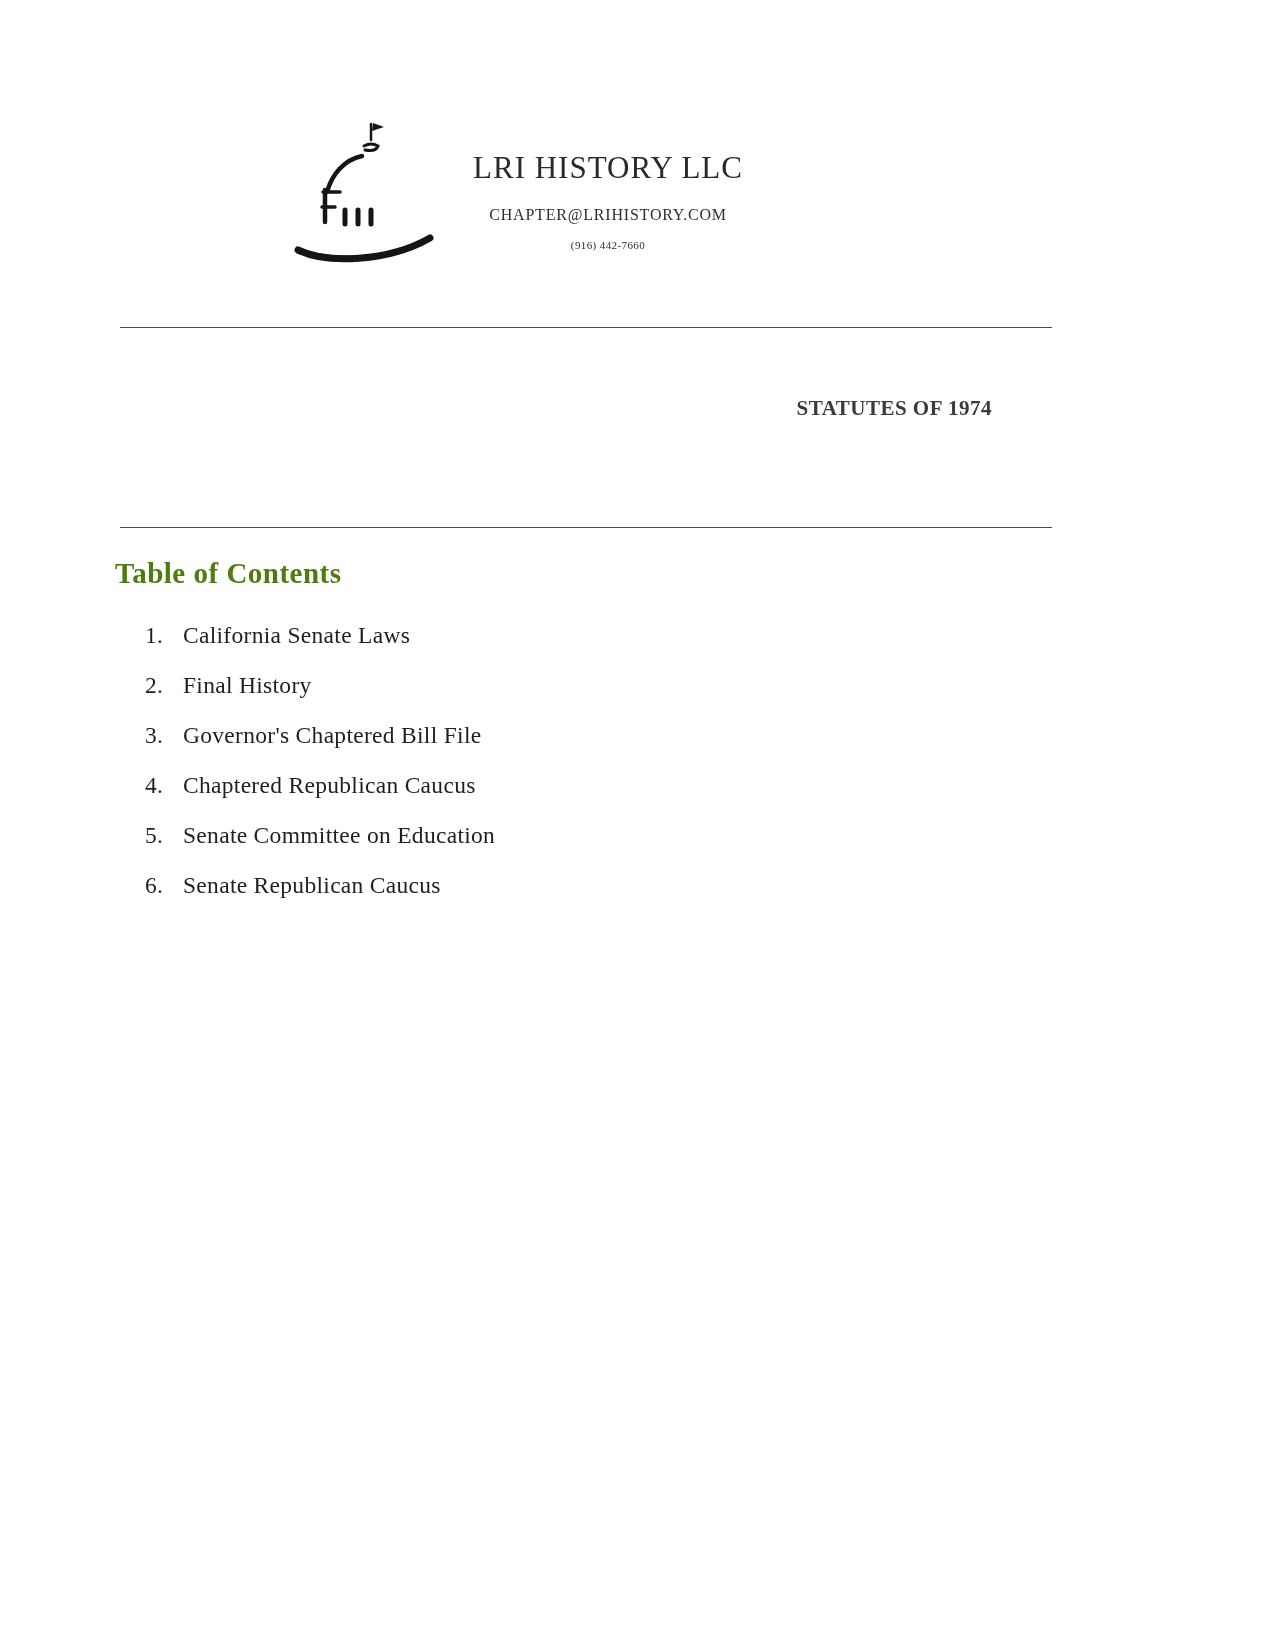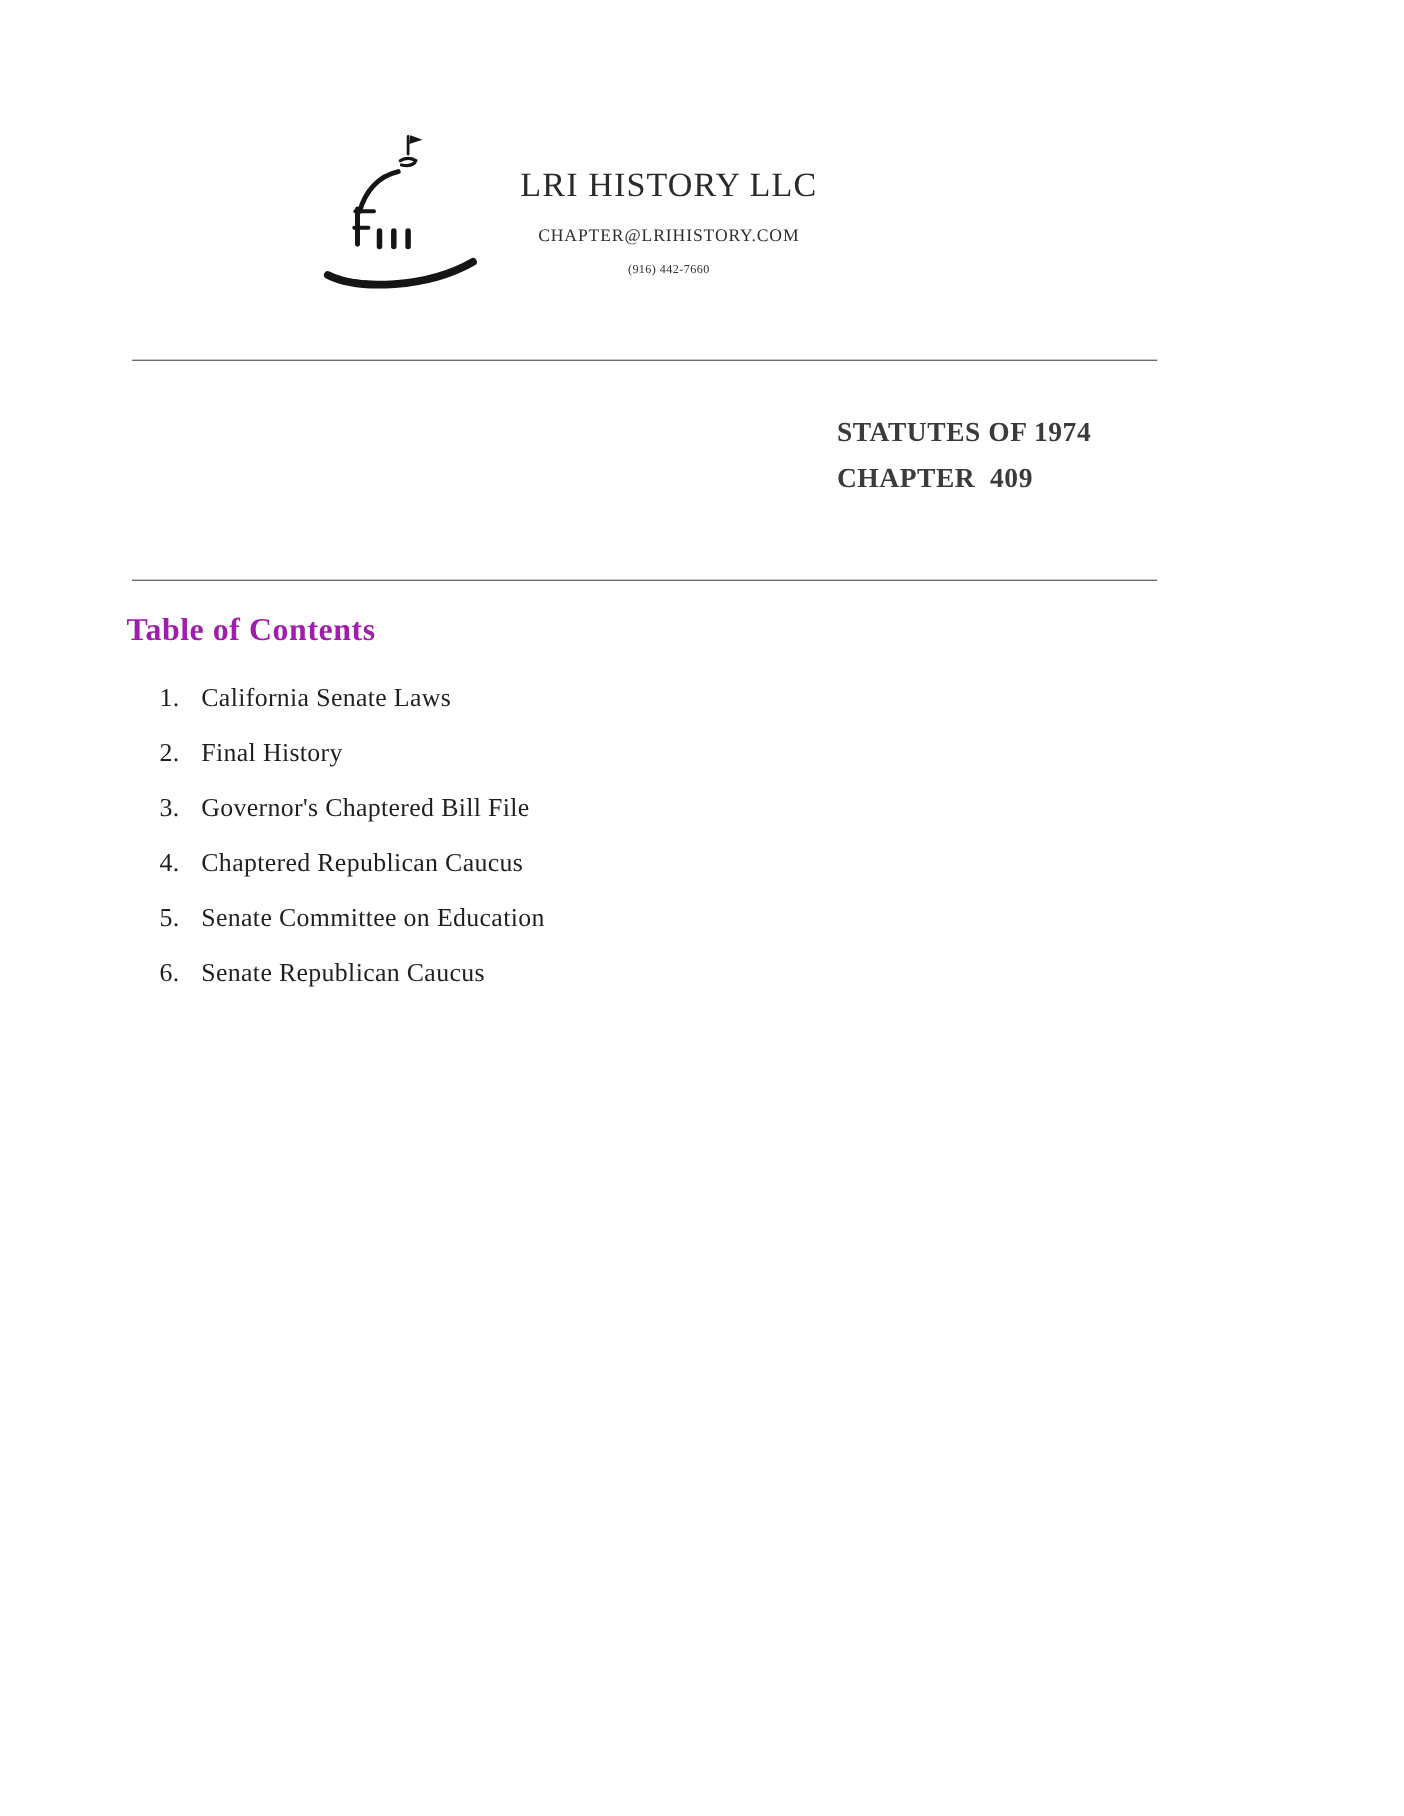--- a/index.html
+++ b/index.html
@@ -33,32 +33,33 @@
   }
   
   .rule{
     position:absolute;left:120px;width:932px;height:0;
     border-top:1.6px solid #4a4a4a;
   }
   .rule-1{top:327px;}
   .rule-2{top:527px;}
   
   .statutes{
-    position:absolute;right:284px;top:373px;
+    position:absolute;right:284px;top:387px;
+    text-align:right;
     font-weight:bold;
-    font-size:25px;
+    font-size:21px;
     line-height:42px;
     color:#3b3b3b;
     letter-spacing:0.5px;
   }
   .statute-line{white-space:pre;}
   
   .toc-heading{
     position:absolute;left:115px;top:557px;
-    font-size:29px;font-weight:bold;color:#a21caf;
+    font-size:29px;font-weight:bold;color:#4d7c0f;
     letter-spacing:0.5px;margin:0;
   }
   .toc-list{
     position:absolute;left:145px;top:622px;
     margin:0;padding:0;list-style:none;
   }
   .toc-item{
     display:flex;
     font-size:23.5px;
     color:#1f1f1f;
@@ -102,21 +103,20 @@
     <div class="company-name">LRI HISTORY LLC</div>
     <div class="contact-line">CHAPTER@LRIHISTORY.COM</div>
     <div class="contact-phone">(916) 442-7660</div>
   </div>
 
   <div class="rule rule-1"></div>
   <div class="rule rule-2"></div>
 
   <div class="statutes">
     <div class="statute-line">STATUTES OF 1974</div>
-    <div class="statute-line">CHAPTER  409</div>
   </div>
 
   <h2 class="toc-heading">Table of Contents</h2>
 
   <ol class="toc-list">
     <li class="toc-item">
       <span class="toc-num">1.</span>
       <span class="toc-label">California Senate Laws</span>
     </li>
     <li class="toc-item">

